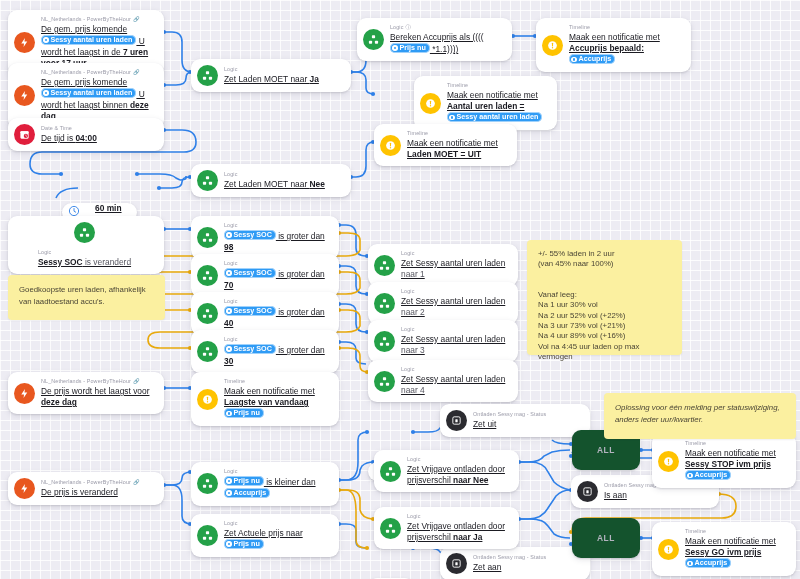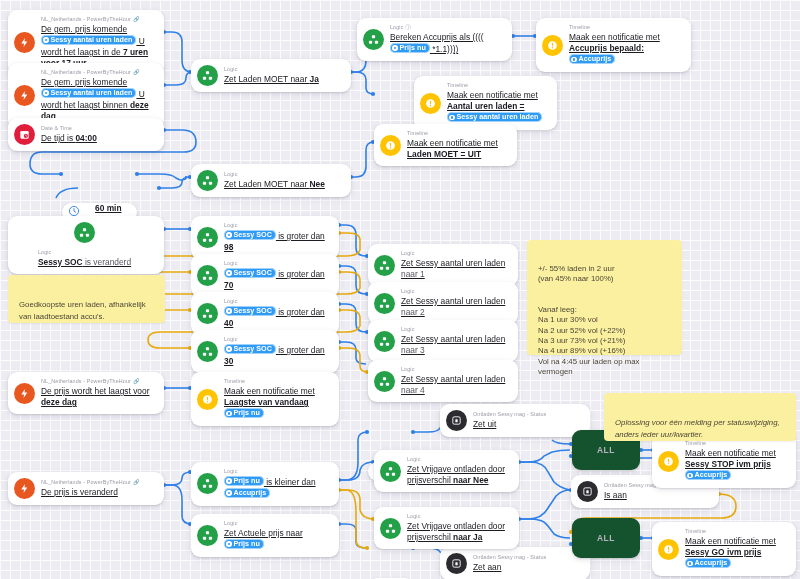--- a/index.html
+++ b/index.html
@@ -71,21 +71,21 @@
 
   .allnode{
     position:absolute;background:#14532d;border-radius:9px;
     box-shadow:0 1px 2px rgba(32,33,56,.14),0 2px 6px rgba(32,33,56,.10);
     display:flex;align-items:center;justify-content:center;
     font-size:8.4px;font-weight:700;color:#b4b4c0;letter-spacing:.6px;
   }
 
   .note{
     position:absolute;background:#fbf0a0;border-radius:4px;
-    padding:24px 11px;box-sizing:border-box;
+    padding:9px 11px;box-sizing:border-box;
     font-size:7.8px;line-height:11.6px;color:#4b4636;
     box-shadow:0 1px 2px rgba(32,33,56,.07);
     white-space:pre-line;
   }
 </style>
 </head>
 <body>
 
 <div id="canvas">
 

